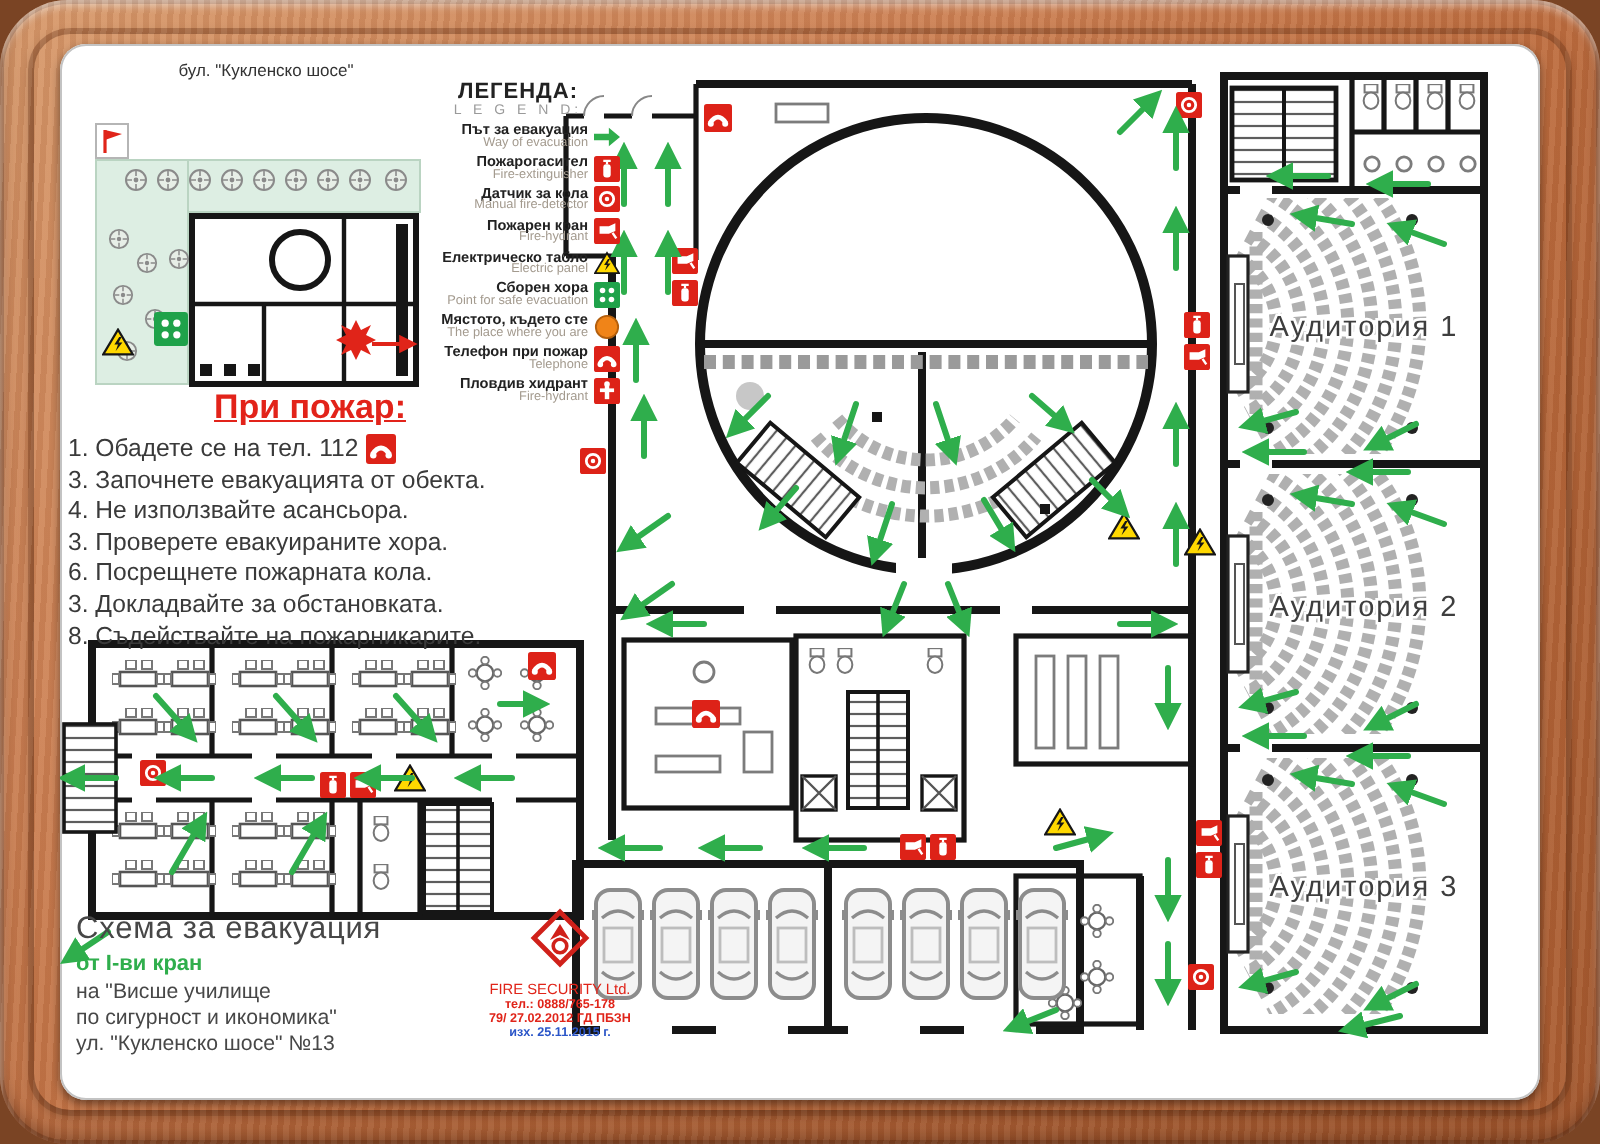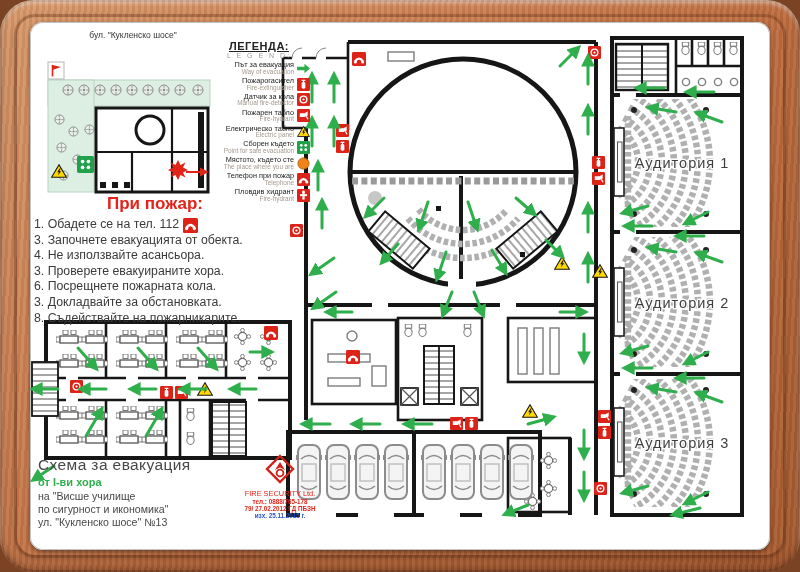--- a/index.html
+++ b/index.html
@@ -14,31 +14,31 @@
   .grain{position:absolute;inset:0;border-radius:34px;
     background:repeating-linear-gradient(93deg,rgba(120,60,25,.10) 0 3px,rgba(255,235,210,.07) 3px 6px);}
   .page{position:absolute;left:30px;top:22px;width:740px;height:528px;background:#ffffff;
     border-radius:13px;box-shadow:0 2px 5px rgba(0,0,0,.45),inset 0 0 0 1px #c3c3c3;}
   .plan-svg{position:absolute;inset:0;width:740px;height:528px;}
 
   .sitemap-label{position:absolute;left:18px;top:8px;width:170px;text-align:center;
     font-size:8.5px;color:#333;}
 
   .legend{position:absolute;left:178px;top:18px;width:102px;}
-  .legend-title{font-size:11px;font-weight:bold;color:#222;text-align:center;letter-spacing:.5px;text-decoration:underline;}
+  .legend-title{font-size:11px;font-weight:bold;color:#222;text-align:center;letter-spacing:.5px;}
   .legend-sub{font-size:7px;color:#9a9a9a;text-align:center;letter-spacing:2px;margin-bottom:2px;}
   .lgrow{display:flex;align-items:center;justify-content:flex-end;gap:3px;margin-bottom:1.5px;}
   .lgtxt{text-align:right;line-height:1.05;}
-  .lgbg{font-size:7.3px;font-weight:normal;color:#222;}
+  .lgbg{font-size:7.3px;font-weight:bold;color:#222;}
   .lgen{font-size:6.4px;color:#a39a8e;}
   .lgic{flex:0 0 13px;height:13px;}
 
   .firebox{position:absolute;left:4px;top:172px;width:242px;}
-  .firebox-title{font-size:17px;font-weight:bold;color:#e2231a;text-align:center;margin-bottom:3px;}
-  .fi{font-size:12.3px;color:#3a3a3a;line-height:15.6px;white-space:nowrap;display:flex;align-items:flex-end;gap:4px;}
+  .firebox-title{font-size:17px;font-weight:bold;color:#e2231a;text-align:center;margin-bottom:3px;text-decoration:underline;}
+  .fi{font-size:12.3px;color:#3a3a3a;line-height:15.6px;white-space:nowrap;display:flex;align-items:flex-start;gap:4px;}
 
   .titleblock{position:absolute;left:8px;top:434px;width:212px;text-align:left;color:#474747;}
   .tb1{font-size:15.5px;letter-spacing:.4px;}
   .tb2{font-size:11px;font-weight:bold;color:#2fae4c;margin-top:2px;}
   .tb3{font-size:10.6px;line-height:13px;margin-top:2px;}
 
   .logo{position:absolute;left:202px;top:432px;width:96px;text-align:center;}
   .lg-name{font-size:7.4px;font-weight:normal;color:#e02419;margin-top:1px;}
   .lg-line{font-size:6.3px;font-weight:bold;color:#e02419;}
   .lg-date{font-size:6.3px;font-weight:bold;color:#2a55c8;}
@@ -515,42 +515,42 @@
           <div class="lgen">Manual fire-detector</div>
         </div>
       <svg class="lgic" viewBox="0 0 14 14">
           <rect width="14" height="14" rx="1.4" fill="#dd2218"></rect>
           <circle cx="7" cy="7" r="3.6" fill="none" stroke="#fff" stroke-width="1.5"></circle>
           <circle cx="7" cy="7" r="1.2" fill="#fff"></circle>
         </svg>
     </div>
     <div class="lgrow">
       <div class="lgtxt">
-          <div class="lgbg">Пожарен табло</div>
+          <div class="lgbg">Пожарен кран</div>
           <div class="lgen">Fire-hydrant</div>
         </div>
       <svg class="lgic" viewBox="0 0 14 14">
           <rect width="14" height="14" rx="1.4" fill="#dd2218"></rect>
           <path d="M3 10.5 V4.5 H8 L11.5 2.8 V7 L8 8.5 H3" fill="#fff"></path>
           <path d="M10 8 L12 11" stroke="#fff" stroke-width="1.3"></path>
         </svg>
     </div>
     <div class="lgrow">
       <div class="lgtxt">
           <div class="lgbg">Електрическо табло</div>
           <div class="lgen">Electric panel</div>
         </div>
       <svg class="lgic" viewBox="0 0 16 14">
           <path d="M8 .8 L15.4 13.2 H.6 Z" fill="#ffd800" stroke="#161616" stroke-width="1.1"></path>
           <path d="M8.6 4.5 L6.2 8.2 H8 L6.8 11.6 L10.2 7.3 H8.3 L9.8 4.5 Z" fill="#161616"></path>
         </svg>
     </div>
     <div class="lgrow">
       <div class="lgtxt">
-          <div class="lgbg">Сборен където</div>
+          <div class="lgbg">Сборен хора</div>
           <div class="lgen">Point for safe evacuation</div>
         </div>
       <svg class="lgic" viewBox="0 0 14 14">
           <rect width="14" height="14" rx="1.4" fill="#1fa24a"></rect>
           <circle cx="4.6" cy="4.6" r="1.5" fill="#fff"></circle>
           <circle cx="9.4" cy="4.6" r="1.5" fill="#fff"></circle>
           <circle cx="4.6" cy="9.4" r="1.5" fill="#fff"></circle>
           <circle cx="9.4" cy="9.4" r="1.5" fill="#fff"></circle>
         </svg>
     </div>
@@ -603,21 +603,21 @@
     <div class="fi">3. Започнете евакуацията от обекта.</div>
     <div class="fi">4. Не използвайте асансьора.</div>
     <div class="fi">3. Проверете евакуираните хора.</div>
     <div class="fi">6. Посрещнете пожарната кола.</div>
     <div class="fi">3. Докладвайте за обстановката.</div>
     <div class="fi">8. Съдействайте на пожарникарите.</div>
   </div>
 
   <div class="titleblock">
     <div class="tb1">Схема за евакуация</div>
-    <div class="tb2">от I-ви хора</div>
+    <div class="tb2">от I-ви кран</div>
     <div class="tb3">
       <div>на "Висше училище</div>
       <div>по сигурност и икономика"</div>
       <div>ул. "Кукленско шосе" №13</div>
     </div>
   </div>
 
   <div class="logo">
     <svg width="30" height="30" viewBox="0 0 30 30">
       <path d="M15 2 L28 15 L15 28 L2 15 Z" fill="none" stroke="#d0211a" stroke-width="2.4"></path>

